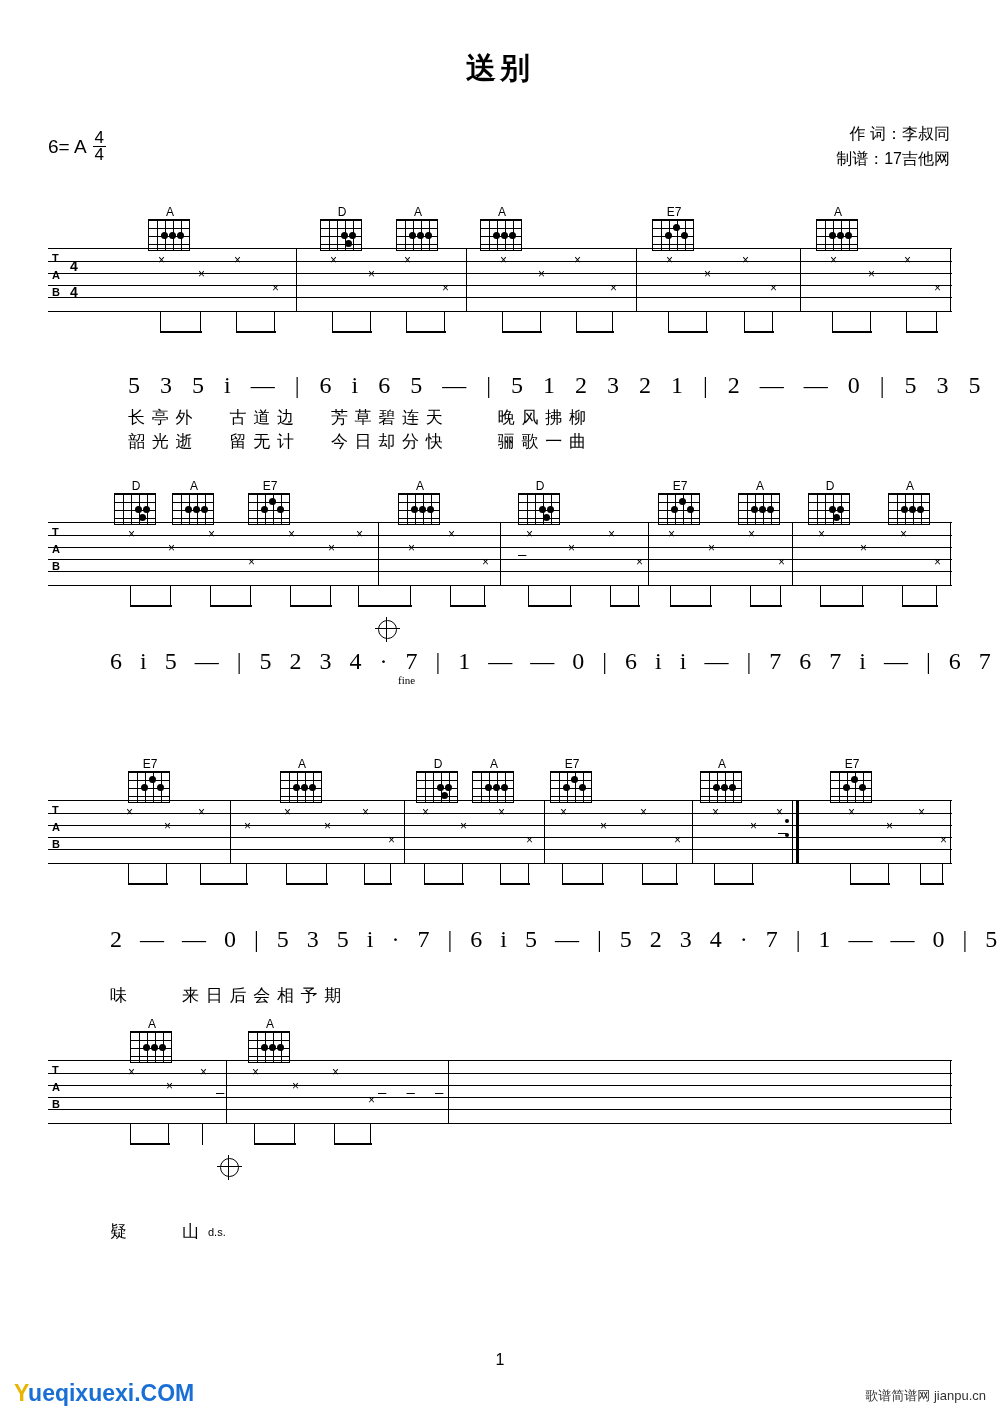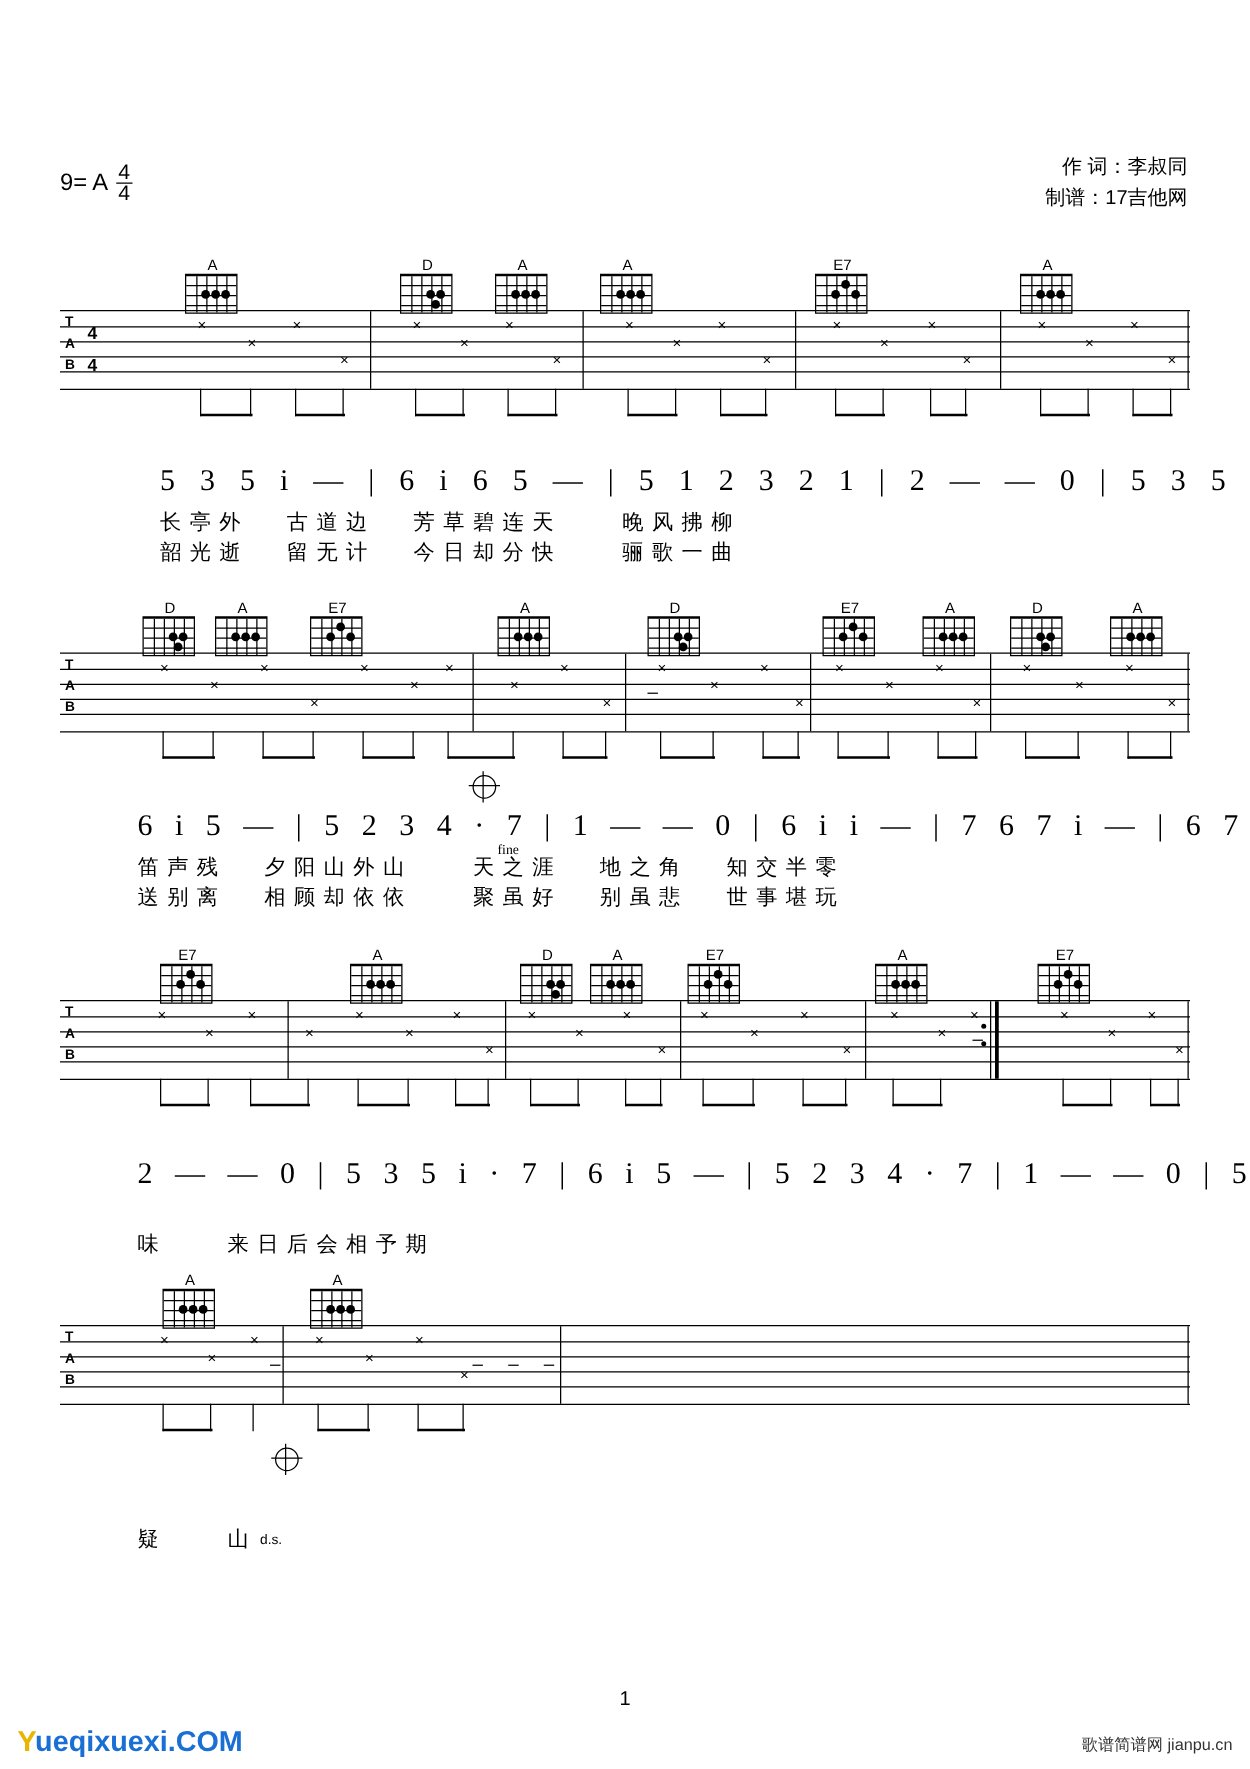--- a/index.html
+++ b/index.html
@@ -71,23 +71,24 @@
   .repeat{position:absolute;top:0;bottom:0;width:7px;}
   .repeat .thick{position:absolute;right:0;top:0;bottom:0;width:3.5px;background:#000;}
   .repeat .thin{position:absolute;right:6px;top:0;bottom:0;width:1.3px;background:#000;}
   .rdot{position:absolute;width:4px;height:4px;border-radius:50%;background:#000;right:10px;}
 </style>
 </head>
 <body>
 
 <div class="page">
 
+  <div class="title">送别</div>
 
   <div class="key-sig">
-    <span>9= A</span>
+    <span>6= A</span>
     <span class="meter">
       <span class="num">4</span>
       <span>4</span>
     </span>
   </div>
 
   <div class="credits">
     <div>作 词：李叔同</div>
     <div>制谱：17吉他网</div>
   </div>
@@ -477,24 +478,20 @@
           <div class="stem" style="left:888px"></div>
           <div class="beam" style="left:854px;width:36px"></div>
       </div>
     </div>
 
     <div class="jianpu" style="margin-top:62px;">
       <div class="jp" style="left:62px;letter-spacing:6px;">6  i 5  —  | 5  2 3 4 · 7 | 1  —  —  0 | 6  i i  —  | 7  6 7 i  —  | 6 7 i 6 6 5 3 1</div>
       <div class="coda" style="left:330px;top:-28px;"></div>
       <div class="tiny" style="position:absolute;left:350px;top:26px;">fine</div>
     </div>
-    <div style="position:relative;height:48px;">
-      <div class="lyr" style="left:62px;top:0px;">笛 声 残　　夕 阳 山 外 山　　　天 之 涯　　地 之 角　　知 交 半 零</div>
-      <div class="lyr" style="left:62px;top:24px;">送 别 离　　相 顾 却 依 依　　　聚 虽 好　　别 虽 悲　　世 事 堪 玩</div>
-    </div>
   </div>
 
   <div class="system" style="top:748px;">
     <div class="chords">
       <div class="chordbox" style="left:80px;">
         <div class="cname">E7</div>
         <div class="grid">
             <div class="v" style="left:8px"></div>
             <div class="v" style="left:16px"></div>
             <div class="v" style="left:24px"></div>

